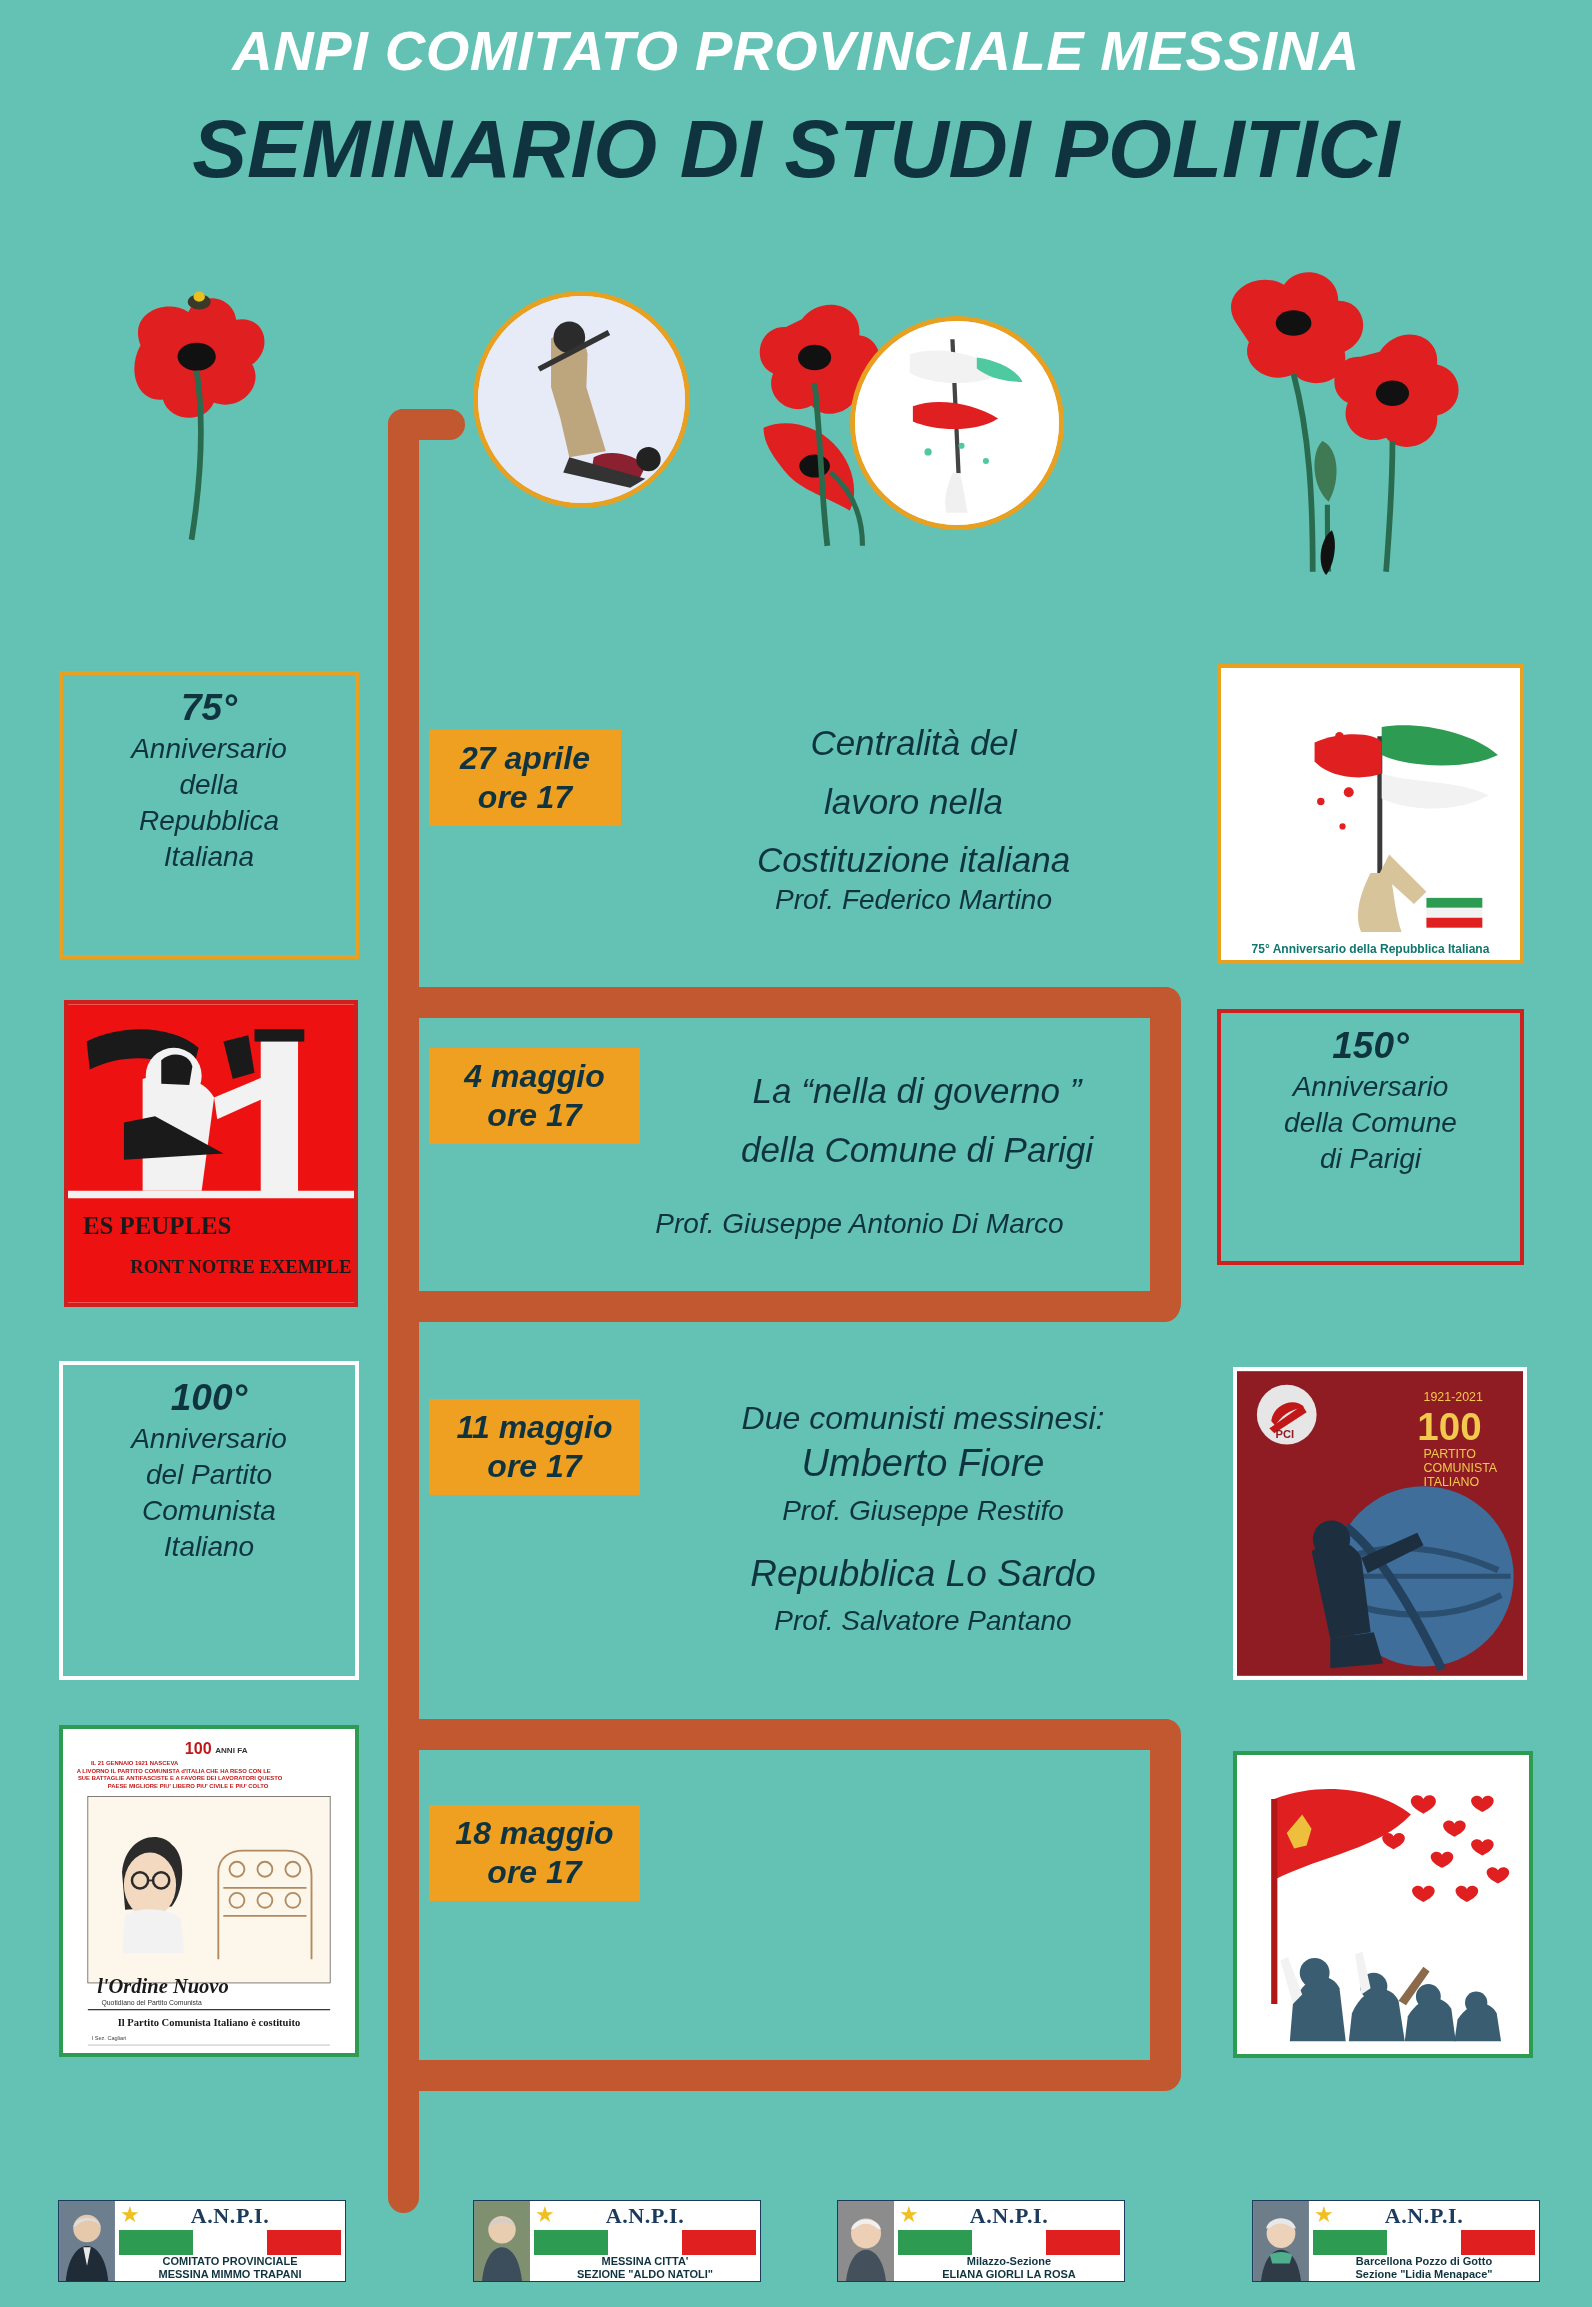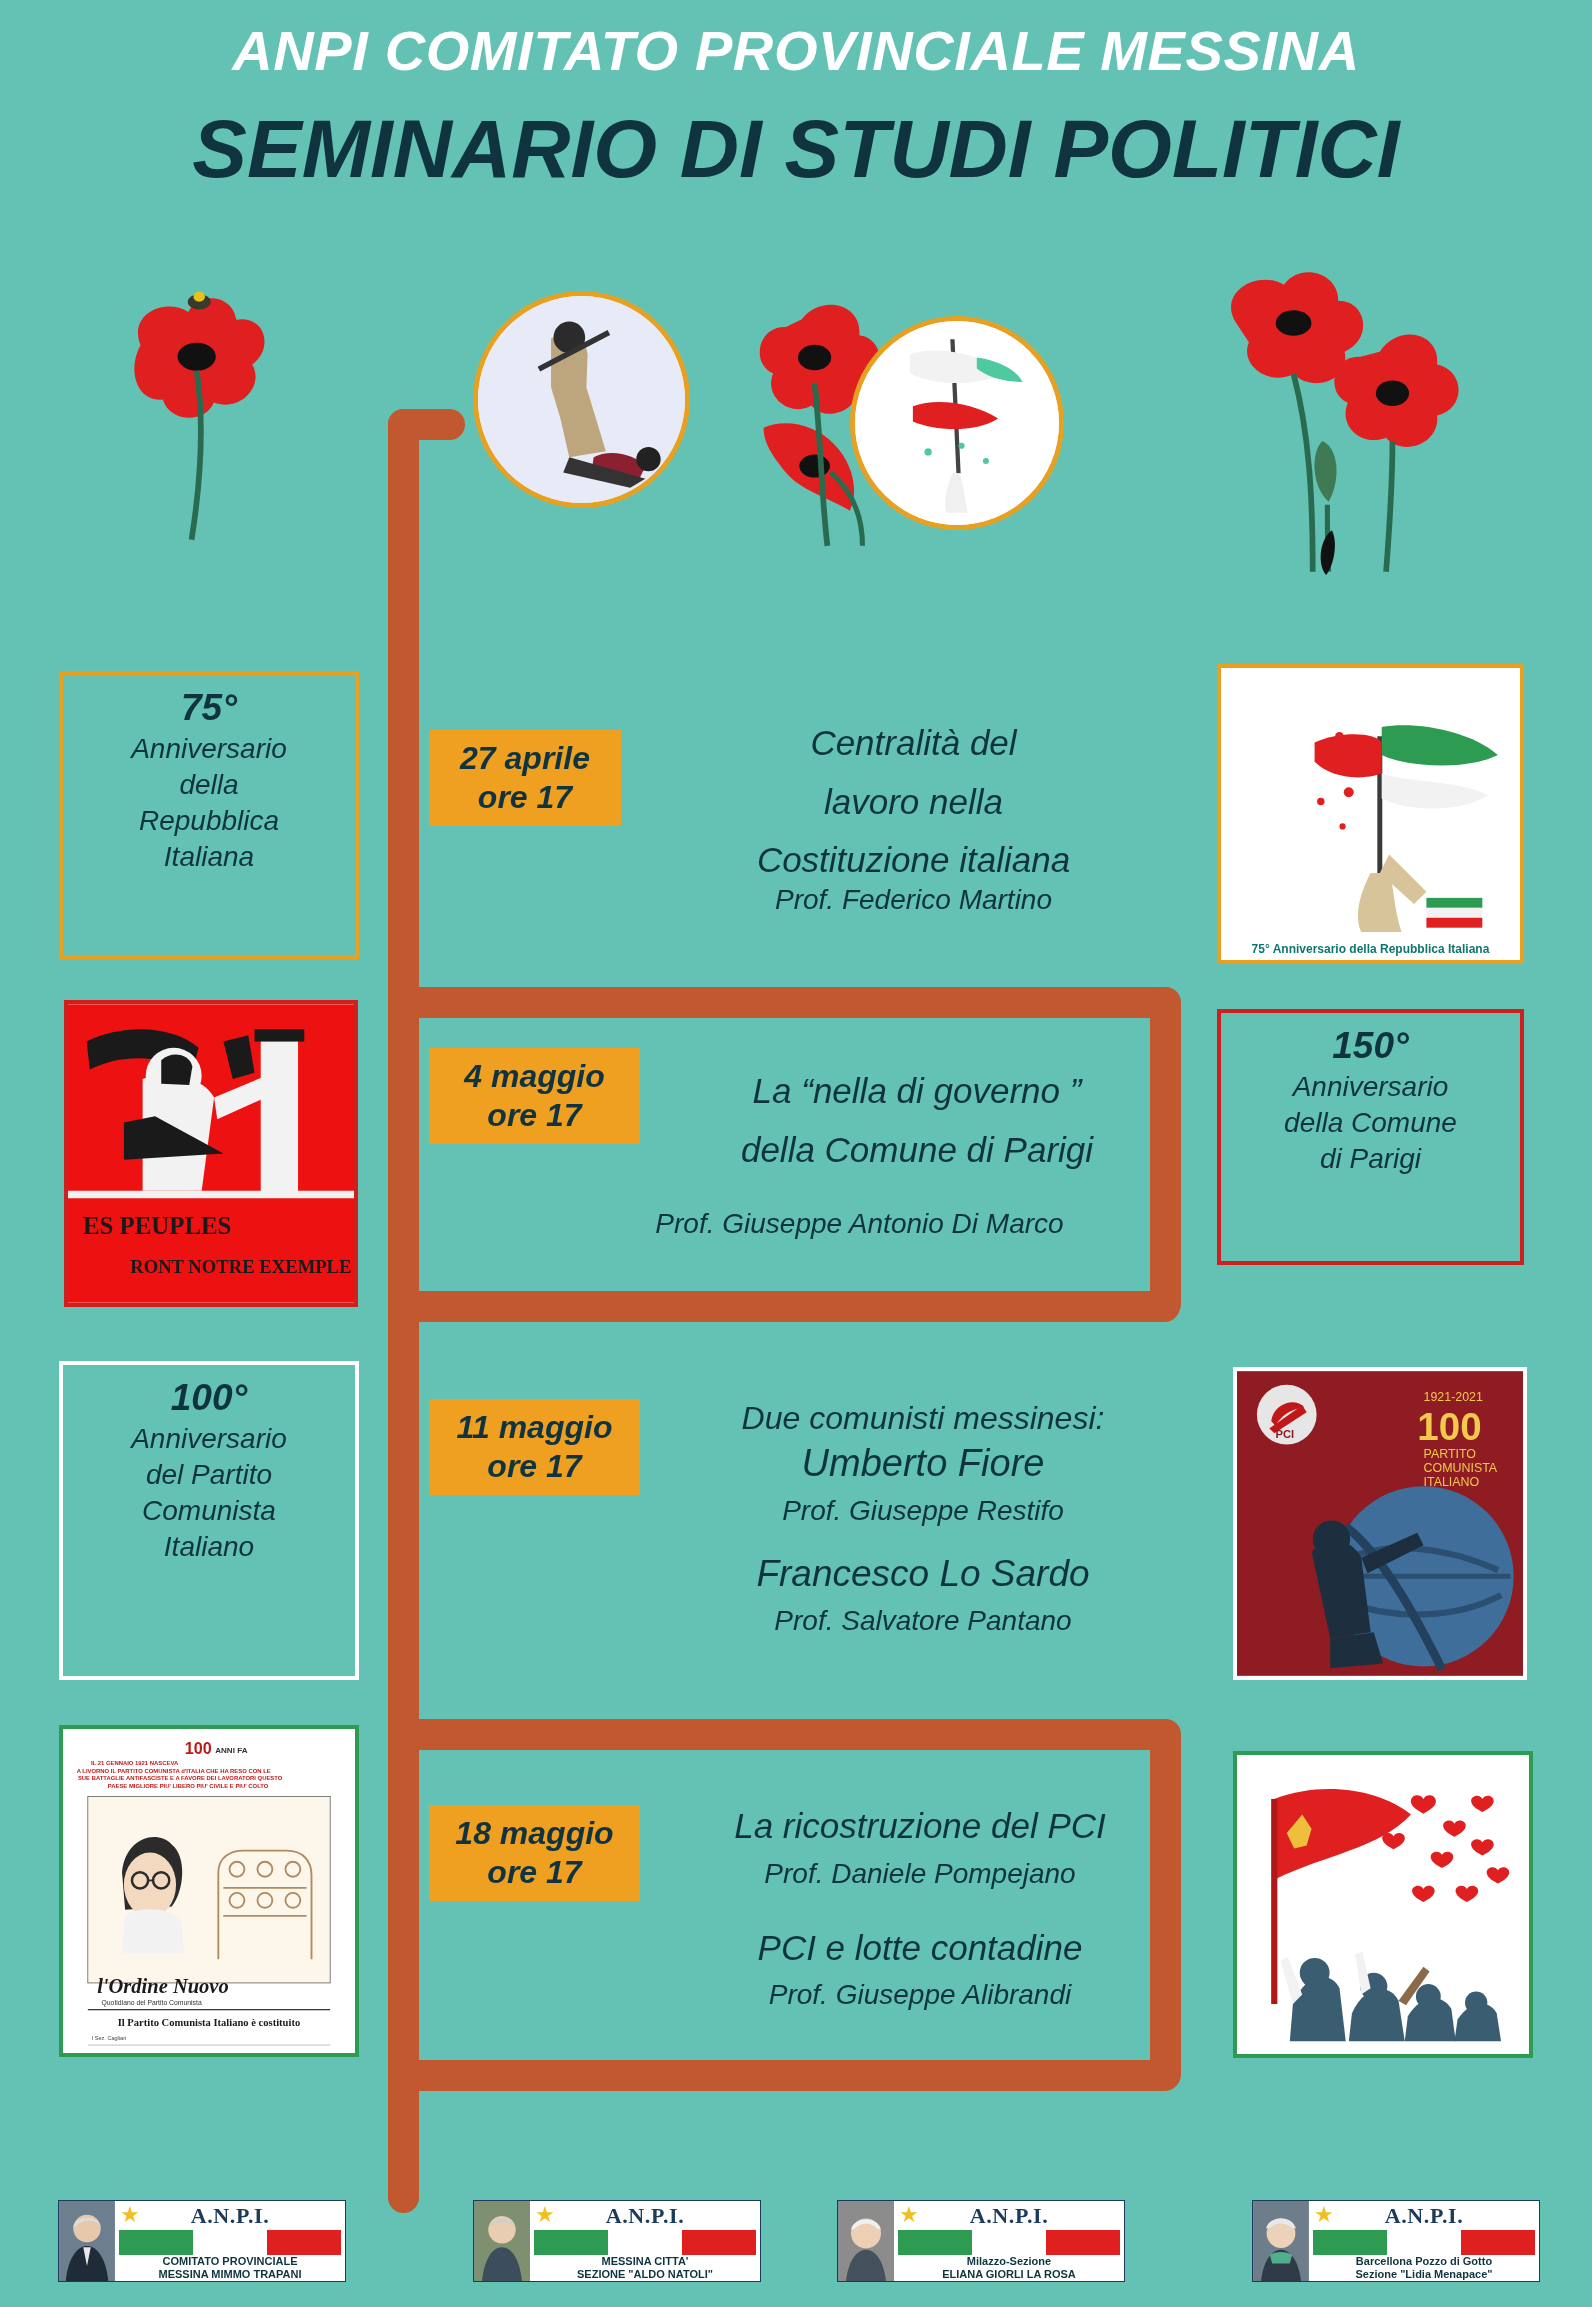--- a/index.html
+++ b/index.html
@@ -281,21 +281,21 @@
 
   <div class="datechip" style="left:429px; top:1399px; width:211px;">
     <span>11 maggio</span><br>
     <span>ore 17</span>
   </div>
 
   <div class="talk" style="left:664px; top:1390px; width:518px;">
     <div class="sub" style="font-size:32px;">Due comunisti messinesi:</div>
     <div class="name" style="font-size:38px; margin-top:3.8px;">Umberto Fiore</div>
     <div class="sub">Prof. Giuseppe Restifo</div>
-    <div class="name" style="font-size:37px; margin-top:25.6px;">Francesco Lo Sardo</div>
+    <div class="name" style="font-size:37px; margin-top:25.6px;">Repubblica Lo Sardo</div>
     <div class="sub">Prof. Salvatore Pantano</div>
   </div>
 
   <div class="imgframe white" style="left:1233px; top:1367px; width:294px; height:313px;">
     <svg viewBox="0 0 460 490" width="100%" height="100%">
       <rect width="460" height="490" fill="#8f1c22"></rect>
       <circle cx="80" cy="70" r="48" fill="#e6e6e6"></circle>
       <path d="M55 80 C60 50 95 42 108 58 C85 62 70 72 62 88 Z" fill="#c01818"></path>
       <path d="M52 92 L105 55 L112 66 L60 100 Z" fill="#c01818"></path>
       <text x="62" y="108" font-family="Liberation Sans, sans-serif" font-size="18" font-weight="bold" fill="#8f1c22">PCI</text>
@@ -356,26 +356,20 @@
         <path d="M40 508 L430 508"></path>
       </g>
     </svg>
   </div>
 
   <div class="datechip" style="left:429px; top:1805px; width:211px;">
     <span>18 maggio</span><br>
     <span>ore 17</span>
   </div>
 
-  <div class="talk" style="left:658px; top:1789px; width:524px;">
-    <div class="title">La ricostruzione del PCI</div>
-    <div class="sub">Prof. Daniele Pompejano</div>
-    <div class="title" style="margin-top:36px;">PCI e lotte contadine</div>
-    <div class="sub">Prof. Giuseppe Alibrandi</div>
-  </div>
 
   <div class="imgframe green" style="left:1233px; top:1751px; width:300px; height:307px;">
     <svg viewBox="0 0 470 480" width="100%" height="100%">
       <rect width="470" height="480" fill="#ffffff"></rect>
       <path d="M60 70 C140 40 230 55 280 95 C230 150 140 160 60 200 Z" fill="#e02020"></path>
       <path d="M60 70 L60 400" stroke="#b01818" stroke-width="10"></path>
       <path d="M105 95 L120 118 L112 145 L92 150 L80 125 Z" fill="#f0d040" opacity="0.9"></path>
       <g fill="#e02020">
         <path d="M300 70 c6-10 22-6 20 6 -2 9-14 14-20 18 -6-4-18-9-20-18 -2-12 14-16 20-6z"></path>
         <path d="M350 110 c5-9 20-5 18 5 -2 8-12 13-18 16 -6-3-16-8-18-16 -2-10 13-14 18-5z"></path>

